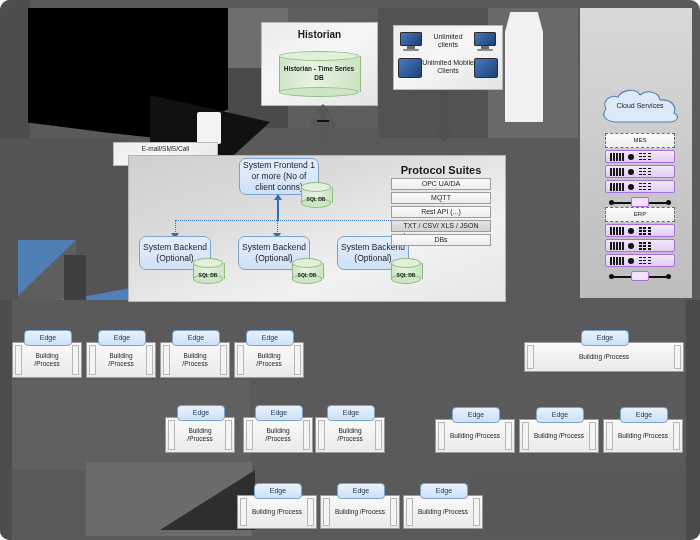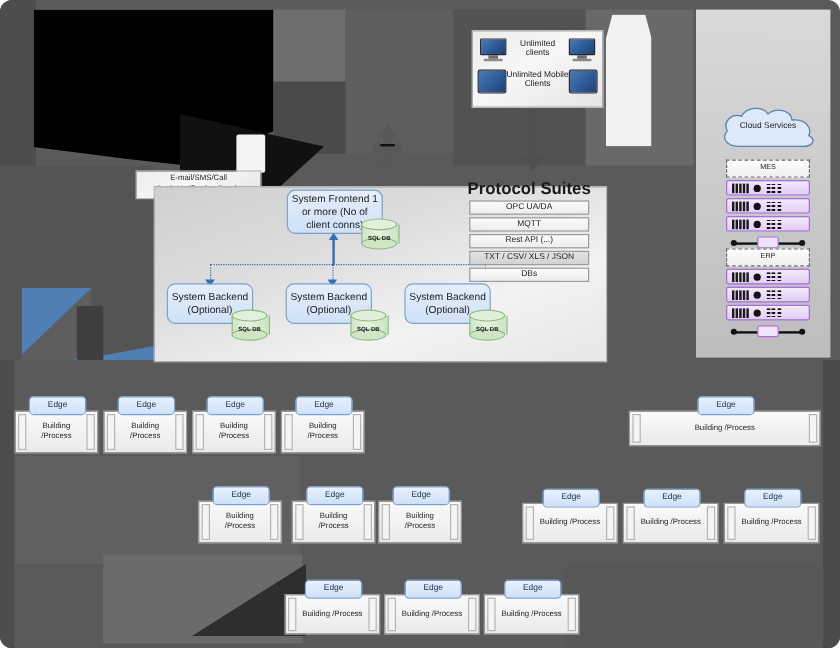--- a/index.html
+++ b/index.html
@@ -48,21 +48,21 @@
   .cyl .bot{
     position:absolute;left:0;bottom:0;width:100%;height:10px;border-radius:50%;
     background:#cfe6c6;border:1px solid #8fba80;box-sizing:border-box;
   }
   .cyl .lbl{
     position:absolute;left:0;width:100%;text-align:center;
     font-size:5px;font-weight:bold;color:#222;z-index:3;
   }
   
   #protocol-panel{left:385px;top:146px;width:112px;height:85px;}
-  #protocol-title{font-size:14px;margin-top:3px;}
+  #protocol-title{font-size:11px;margin-top:18px;}
   .proto-item{
     margin:2px 6px 0 6px;height:10px;line-height:10px;text-align:center;
     font-size:7px;color:#1c1c1c;border:1px solid #9c9c9c;
     background:linear-gradient(180deg,#fbfbfb,#ededed);
   }
   .proto-item.hl{background:linear-gradient(180deg,#e3e3e3,#d2d2d2);}
   
   .edgegrp{position:absolute;}
   .bld{
     position:absolute;left:0;top:12px;width:100%;height:calc(100% - 12px);
@@ -180,20 +180,29 @@
          repeating-linear-gradient(180deg,#1c1c1c 0 2px,#777 2px 4px);"></div>
   <div class="bg-shape abs" style="left:0;top:300px;width:700px;height:240px;background:#5a5a5a;"></div>
   <div class="bg-shape abs" style="left:0;top:380px;width:250px;height:90px;background:#606060;"></div>
   <div class="bg-shape abs" style="left:86px;top:462px;width:166px;height:74px;background:#6b6b6b;"></div>
   <div class="bg-shape abs" style="left:160px;top:470px;width:95px;height:60px;background:#2e2e2e;
               clip-path:polygon(100% 0,100% 100%,0 100%);"></div>
   <div class="bg-shape abs" style="left:0;top:300px;width:12px;height:240px;background:#4d4d4d;"></div>
   <div class="bg-shape abs" style="left:470px;top:470px;width:230px;height:68px;background:#585858;"></div>
   <div class="bg-shape abs" style="left:686px;top:300px;width:14px;height:240px;background:#4b4b4b;"></div>
 
+  <div class="card abs" id="historian-card" style="left:261px;top:22px;width:115px;height:82px;">
+    <div class="card-title" style="font-size:10px;margin-top:6px;">Historian</div>
+    <div class="cyl" style="left:17px;top:28px;width:80px;height:46px;">
+      <div class="body"></div>
+        <div class="top"></div>
+        <div class="bot"></div>
+      <div class="lbl" style="top:14px;font-size:6.5px;line-height:8.5px;white-space:pre-line;">Historian - Time Series DB</div>
+    </div>
+  </div>
 
   <div class="card abs" id="clients-card" style="left:393px;top:25px;width:108px;height:63px;">
     <div class="mon" style="left:6px;top:6px;width:22px;height:20px;">
       <div class="scr"></div>
         <div class="stnd"></div>
         <div class="base"></div>
     </div>
     <div class="mon" style="left:80px;top:6px;width:22px;height:20px;">
       <div class="scr"></div>
         <div class="stnd"></div>

